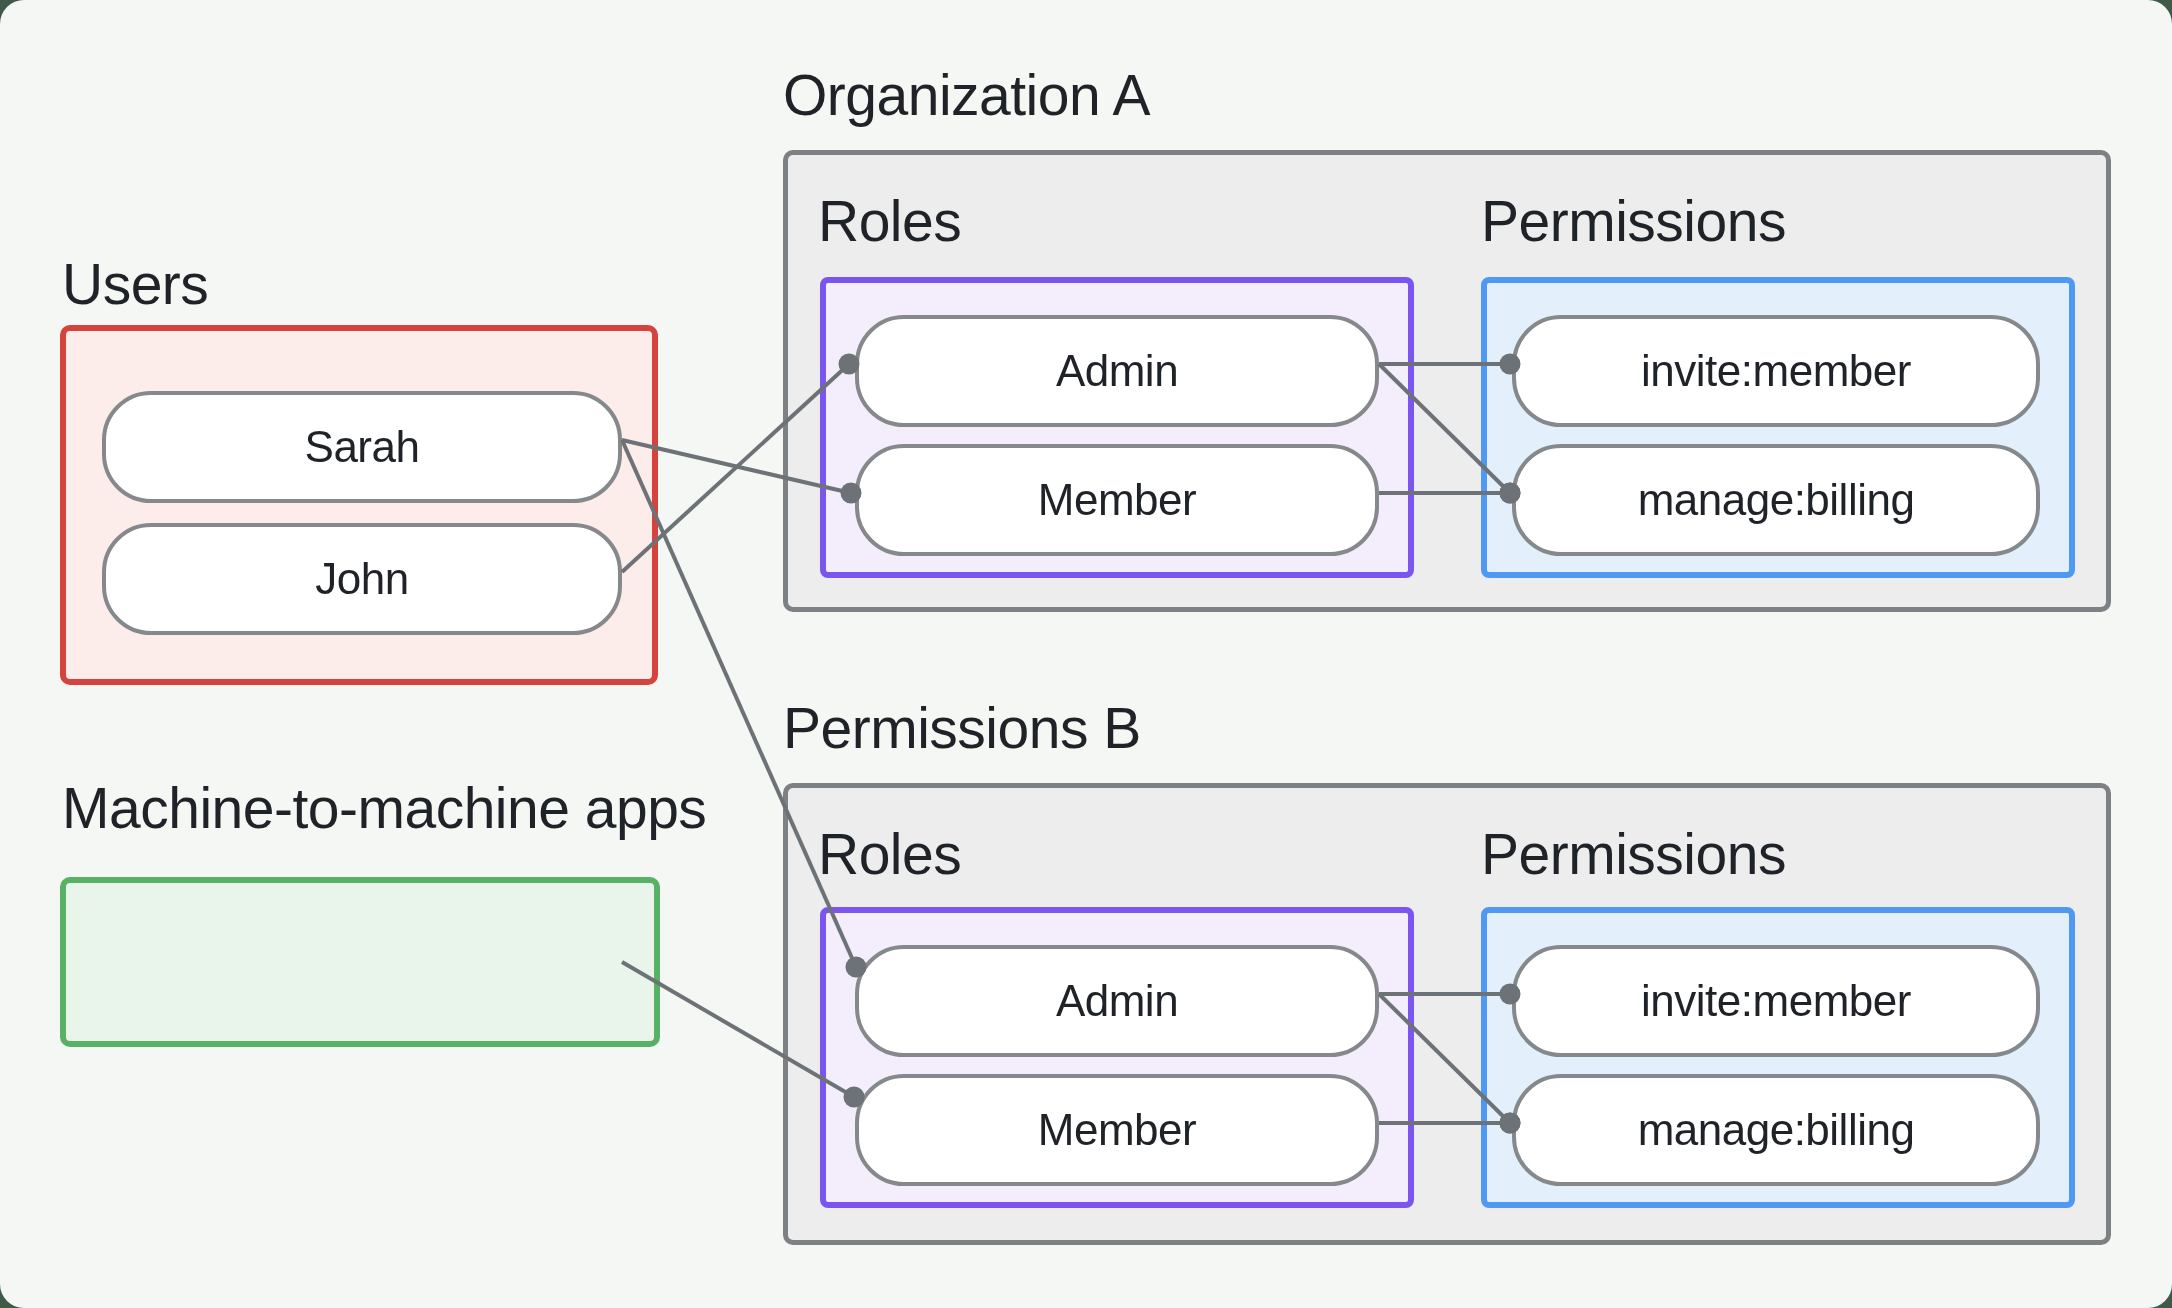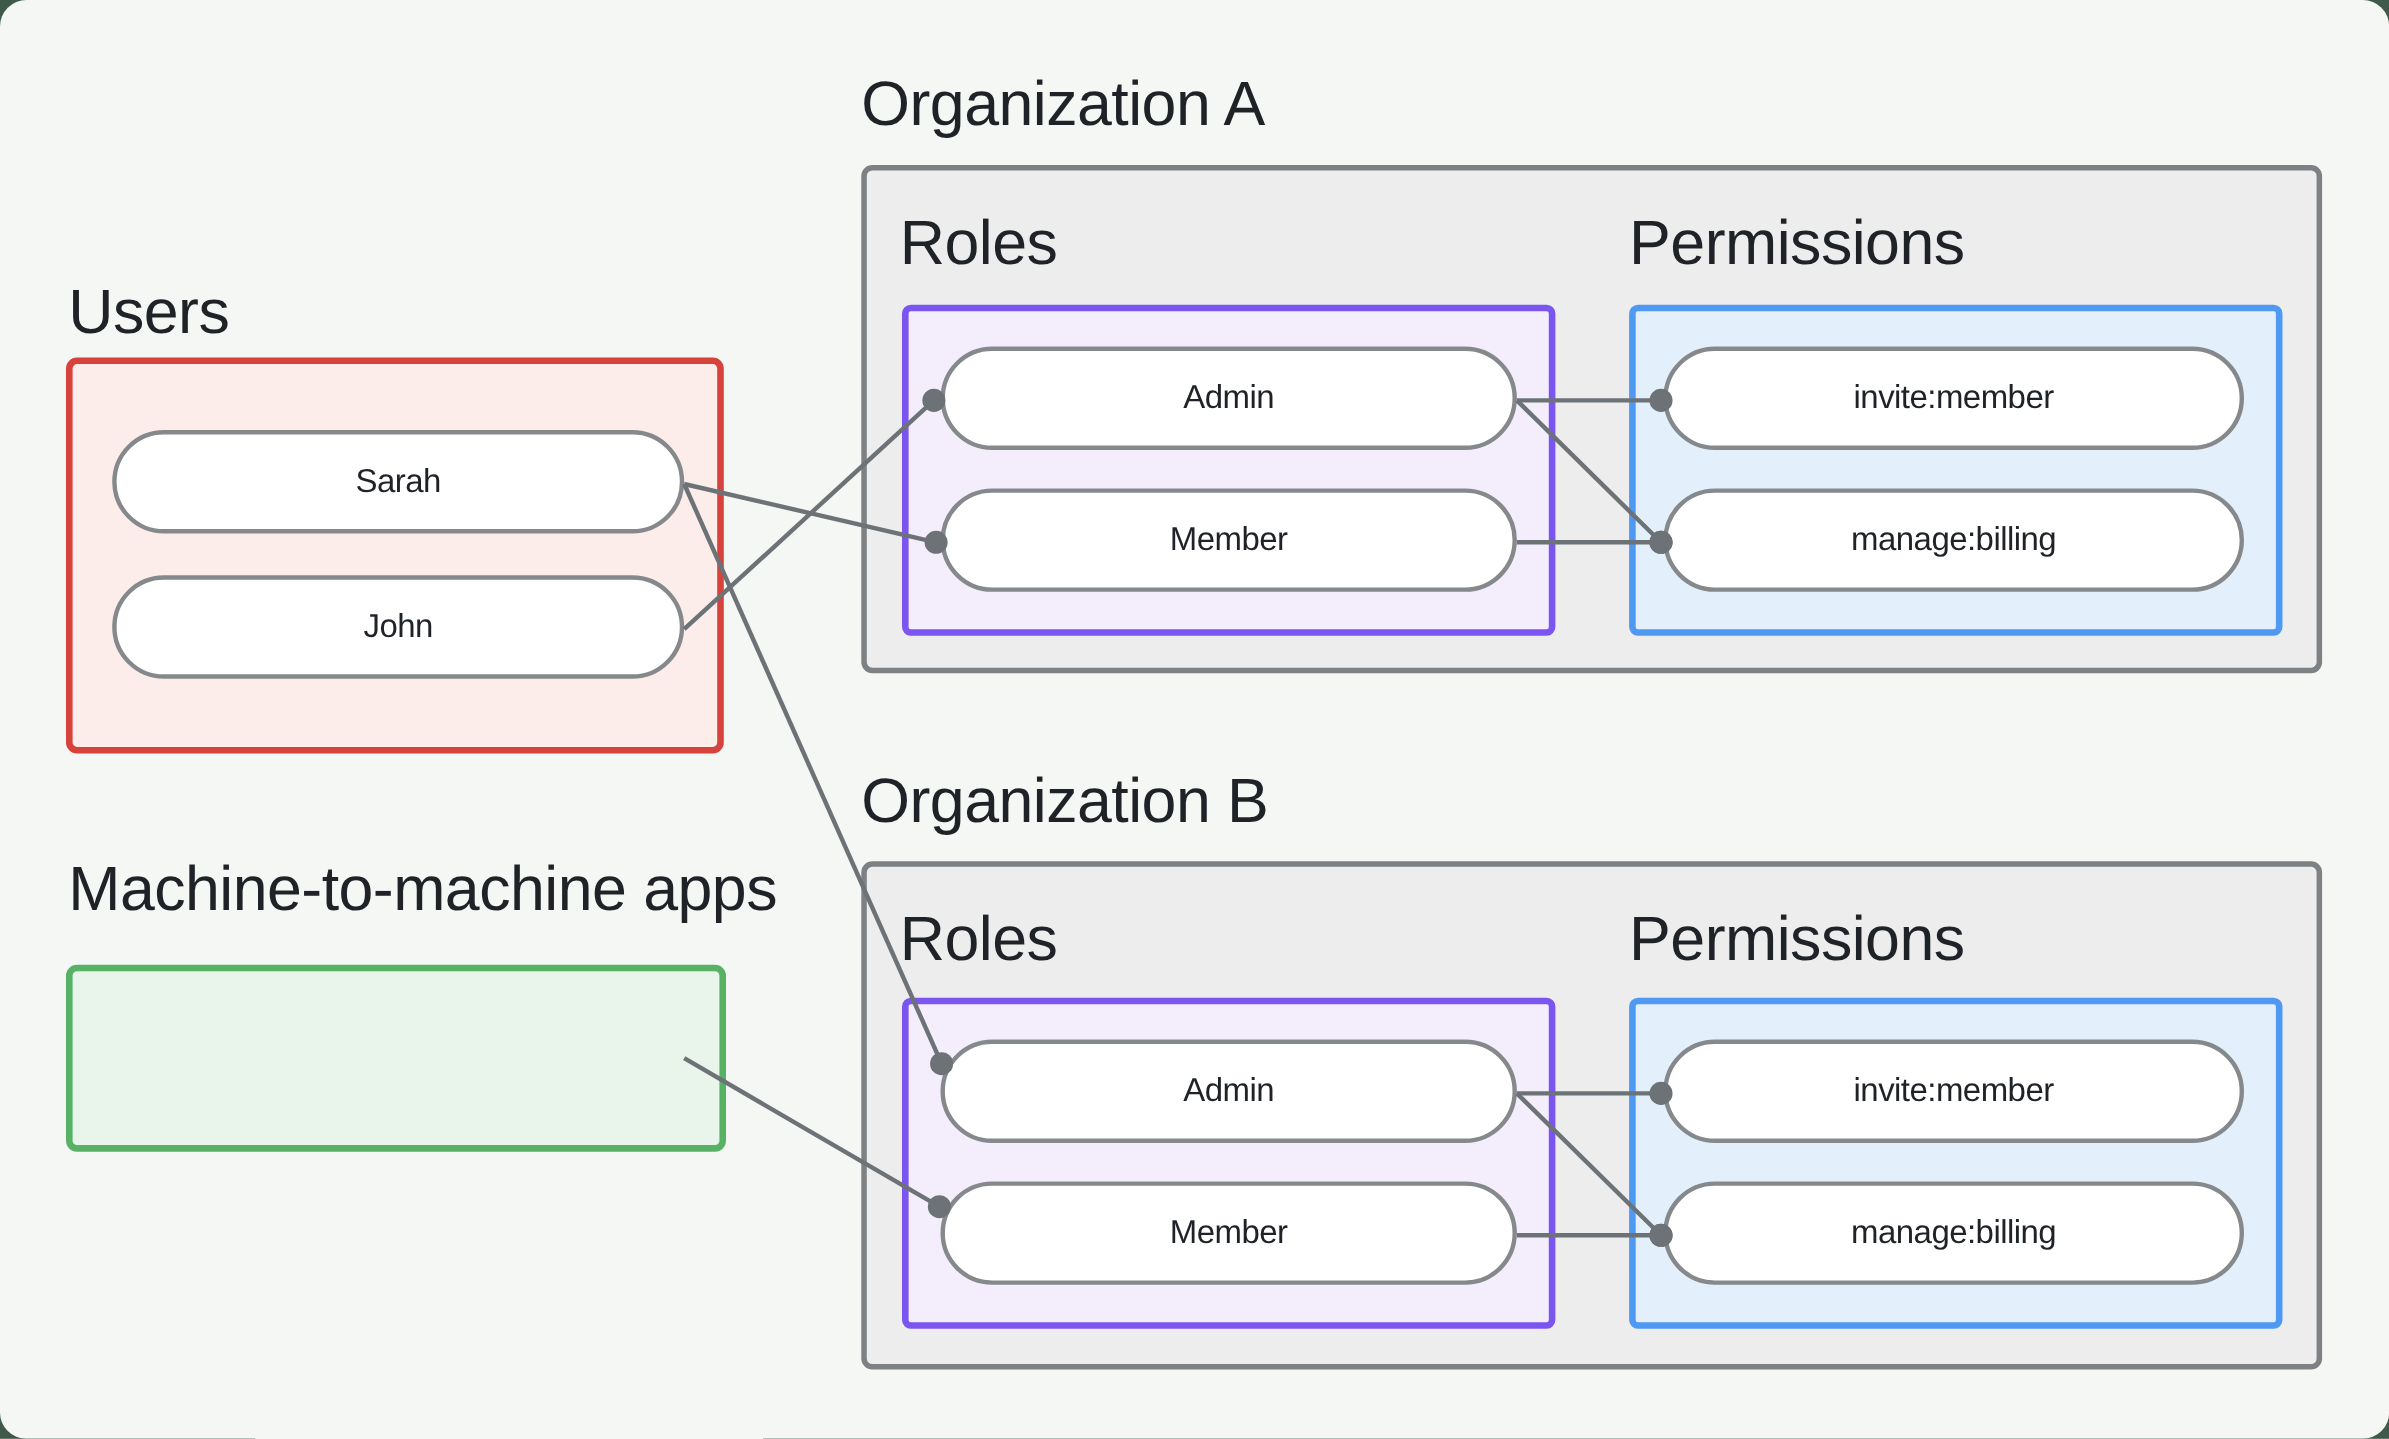--- a/index.html
+++ b/index.html
@@ -58,25 +58,25 @@
     border: 6px solid var(--permissions-border, #4f99f3);
     border-radius: 8px;
   }
   .roles-a { left: 820px; top: 277px; }
   .perms-a { left: 1481px; top: 277px; }
   .roles-b { left: 820px; top: 907px; }
   .perms-b { left: 1481px; top: 907px; }
 
   .pill {
     position: absolute; box-sizing: border-box;
-    height: 94px; border-radius: 49px;
+    height: 112px; border-radius: 49px;
     background: var(--node-fill, #ffffff);
     border: 4px solid var(--node-border, #85898c);
     display: flex; align-items: center; justify-content: center;
-    font-size: 30px; font-weight: 500; letter-spacing: -0.5px;
+    font-size: 44px; font-weight: 500; letter-spacing: -0.5px;
     z-index: 4; white-space: nowrap;
   }
   .pill-left  { left: 102px; width: 520px; }
   .pill-role  { left: 855px; width: 524px; }
   .pill-perm  { left: 1512px; width: 528px; }
 
   .n-sarah   { top: 391px; }
   .n-john    { top: 523px; }
   .n-m2m     { top: 913px; }
   .n-admin-a { top: 315px; }
@@ -137,21 +137,21 @@
   <div class="group-box org-box org-a"></div>
   <div class="sec-label l-roles-a">Roles</div>
   <div class="sec-label l-perms-a">Permissions</div>
   <div class="group-box roles-box roles-a"></div>
   <div class="group-box perms-box perms-a"></div>
   <div class="pill pill-role n-admin-a">Admin</div>
   <div class="pill pill-role n-member-a">Member</div>
   <div class="pill pill-perm n-invite-a">invite:member</div>
   <div class="pill pill-perm n-billing-a">manage:billing</div>
 
-  <div class="sec-label l-org-b">Organization B</div>
+  <div class="sec-label l-org-b">Permissions B</div>
   <div class="group-box org-box org-b"></div>
   <div class="sec-label l-roles-b">Roles</div>
   <div class="sec-label l-perms-b">Permissions</div>
   <div class="group-box roles-box roles-b"></div>
   <div class="group-box perms-box perms-b"></div>
   <div class="pill pill-role n-admin-b">Admin</div>
   <div class="pill pill-role n-member-b">Member</div>
   <div class="pill pill-perm n-invite-b">invite:member</div>
   <div class="pill pill-perm n-billing-b">manage:billing</div>
 

